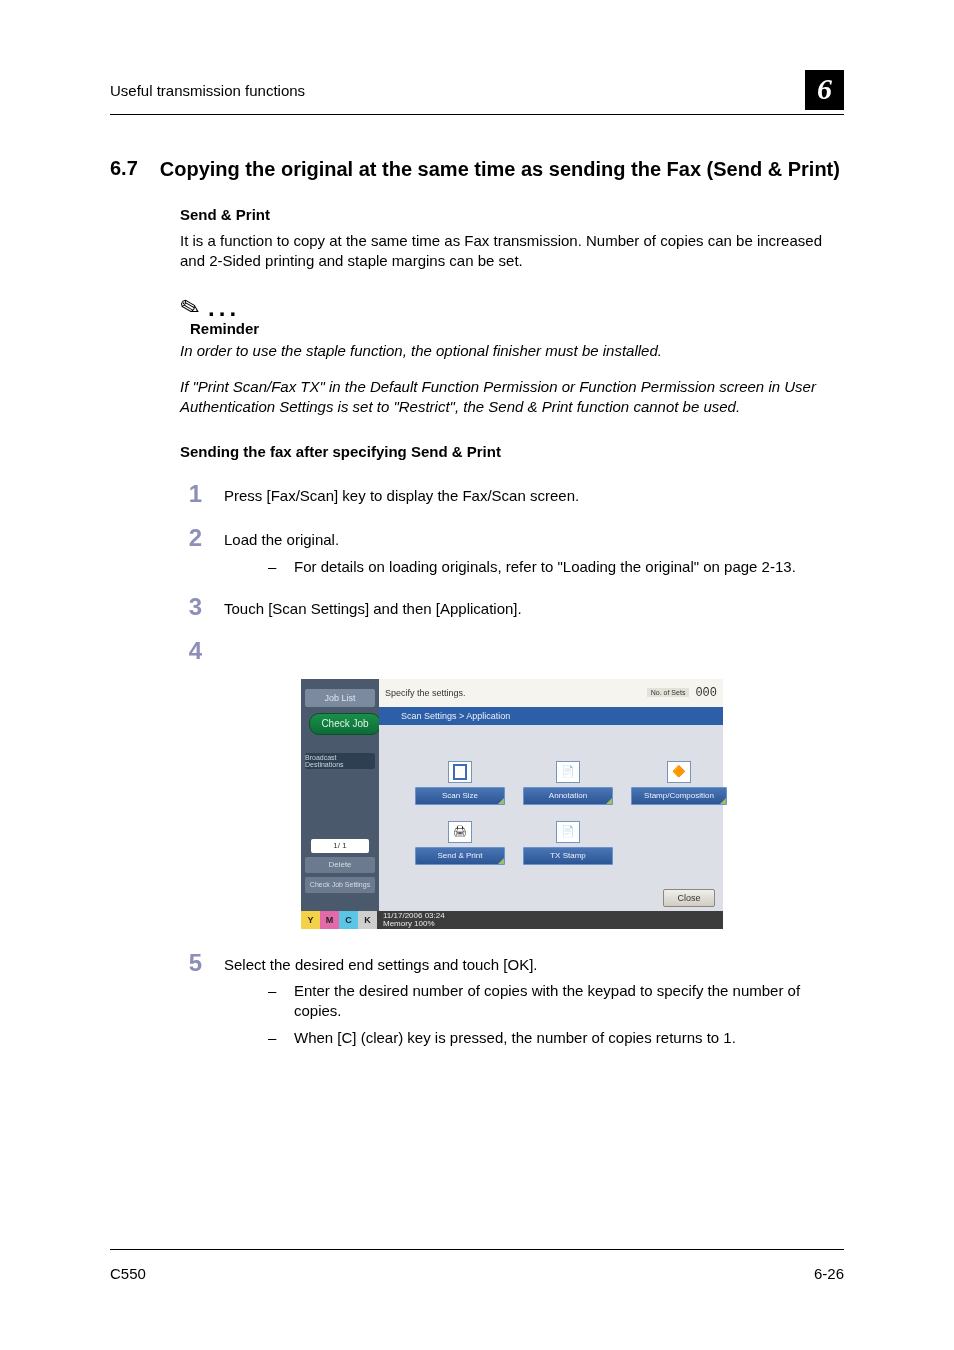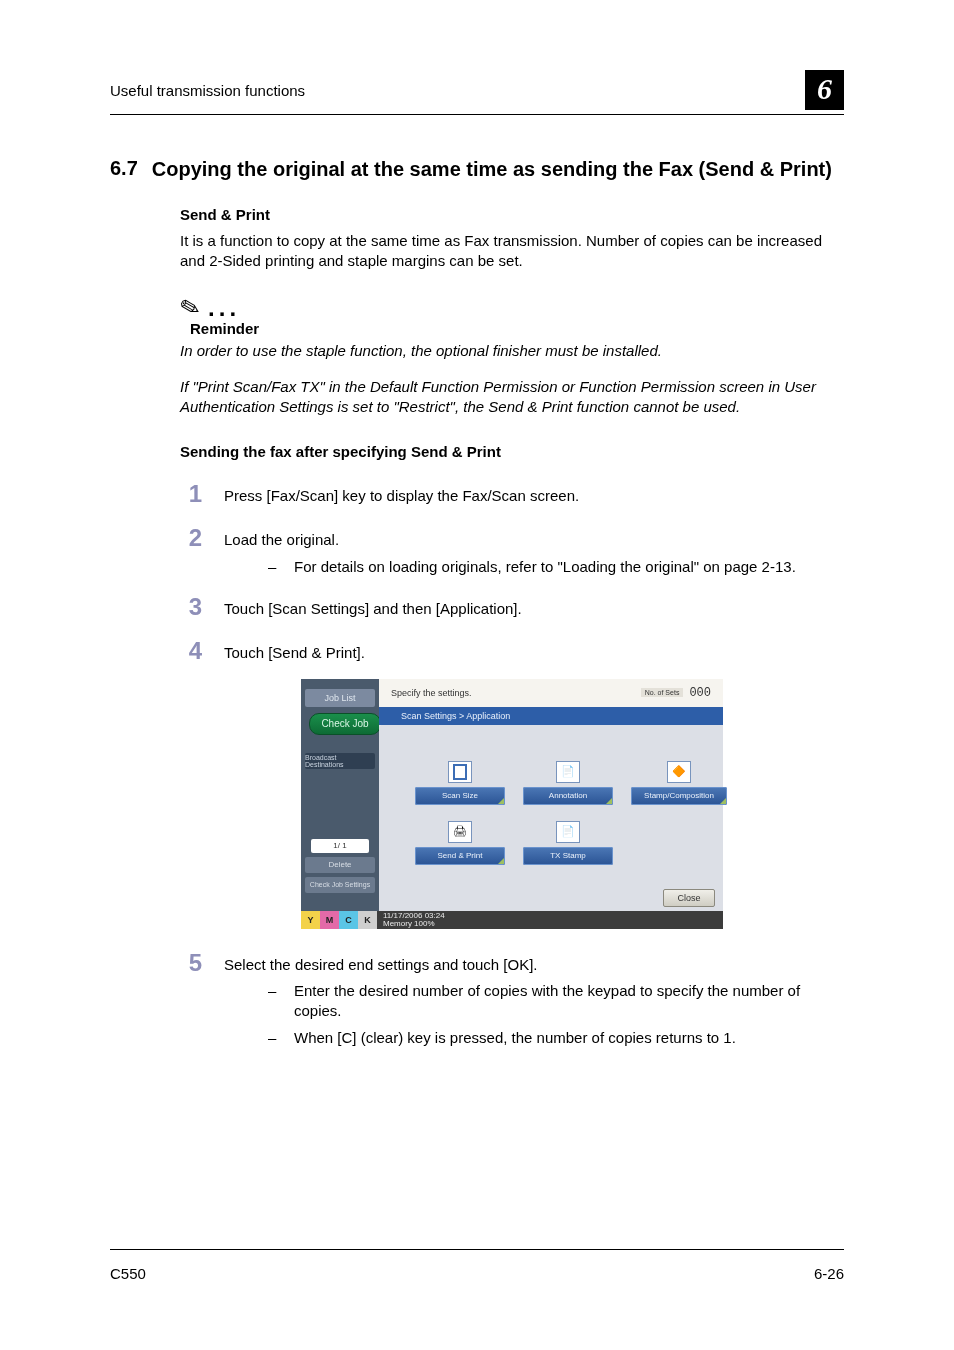--- a/index.html
+++ b/index.html
@@ -1,21 +1,21 @@
 <!DOCTYPE html>
 <html><head>
 <meta charset="utf-8">
 <style>
   html,body{margin:0;padding:0;background:#fff;font-family:Arial,Helvetica,sans-serif;color:#000}
   .page{width:954px;height:1350px;position:relative;box-sizing:border-box;padding:70px 0 0 0}
   .content{margin:0 110px}
   .running-head{display:flex;align-items:center;justify-content:space-between;border-bottom:1.5px solid #000;padding-bottom:4px}
   .running-head .left{font-size:15px}
   .chapnum{background:#000;color:#fff;font-weight:bold;font-style:italic;font-size:30px;padding:2px 12px 4px 12px;font-family:"Times New Roman",serif}
-  .section-head{margin-top:42px;display:flex;align-items:flex-start;gap:14px}
+  .section-head{margin-top:42px;display:flex;align-items:flex-start;gap:22px}
   .secnum{font-weight:bold;font-size:20px}
   .sectitle{font-weight:bold;font-size:20px;line-height:1.25}
   .indented{margin-left:70px}
   .sub-bold{font-weight:bold;font-size:15px;margin-top:24px}
   .body{font-size:15px;line-height:1.35;margin-top:8px}
   .note-row{margin-top:22px;display:flex;align-items:flex-end;gap:6px}
   .quill{font-size:24px;transform:rotate(-15deg)}
   .dots{font-size:24px;font-weight:bold;letter-spacing:4px;margin-left:2px}
   .reminder-label{font-weight:bold;font-size:15px;margin-left:10px;margin-top:-2px}
   .italic{font-style:italic;font-size:15px;line-height:1.35;margin-top:4px}
@@ -28,21 +28,21 @@
   .dash{min-width:12px}
   
   .shot{width:422px;height:250px;margin:14px auto 0 auto;background:#e9e6e3;position:relative;font-family:Arial,sans-serif}
   .shot-left{position:absolute;left:0;top:0;bottom:18px;width:82px;background:#4a5a6c}
   .shot-joblist{position:absolute;left:4px;top:10px;width:70px;height:18px;background:#7c8aa0;color:#dfe6ee;font-size:9px;display:flex;align-items:center;justify-content:center;border-radius:2px}
   .shot-checkjob{position:absolute;left:8px;top:34px;width:70px;height:20px;background:linear-gradient(#1a8f4b,#0d6b35);color:#d8f5e4;font-size:10px;display:flex;align-items:center;justify-content:center;border-radius:10px;border:1px solid #0a5028}
   .shot-broadcast{position:absolute;left:4px;top:74px;width:70px;height:16px;background:#2f3f52;color:#c8d2de;font-size:7px;display:flex;align-items:center;justify-content:center;border-radius:2px}
   .shot-pager{position:absolute;left:10px;bottom:58px;width:58px;height:14px;background:#ffffff;color:#333;font-size:8px;display:flex;align-items:center;justify-content:center;border-radius:2px}
   .shot-delete{position:absolute;left:4px;bottom:38px;width:70px;height:16px;background:#6b7a8e;color:#d8dee6;font-size:8px;display:flex;align-items:center;justify-content:center;border-radius:2px}
   .shot-checkset{position:absolute;left:4px;bottom:18px;width:70px;height:16px;background:#6b7a8e;color:#d8dee6;font-size:7px;display:flex;align-items:center;justify-content:center;border-radius:2px}
-  .shot-top{position:absolute;left:78px;right:0;top:0;height:28px;background:#f6f4ef;display:flex;align-items:center;justify-content:space-between;padding:0 12px;font-size:9px;color:#333}
+  .shot-top{position:absolute;left:78px;right:0;top:0;height:28px;background:#f6f4ef;display:flex;align-items:center;justify-content:space-between;padding:0 6px;font-size:9px;color:#333}
   .shot-noof{display:flex;align-items:center;gap:6px}
   .shot-noof .lbl{background:#e4e1d9;padding:1px 4px;font-size:7px;line-height:1}
   .shot-noof .val{font-size:12px;font-family:'Courier New',monospace}
   .shot-tabbar{position:absolute;left:78px;right:0;top:28px;height:18px;background:#2d5ea8;color:#e9f0fb;font-size:9px;display:flex;align-items:center;padding-left:22px}
   .shot-main{position:absolute;left:78px;right:0;top:46px;bottom:18px;background:#dcdfe6;background-image:linear-gradient(135deg,rgba(255,255,255,0.18) 0 2px,transparent 2px 12px)}
   .app-row{position:absolute;display:flex;gap:18px}
   .app-row.r1{left:36px;top:36px}
   .app-row.r2{left:36px;top:96px}
   .app-cell{display:flex;flex-direction:column;align-items:center;gap:4px}
   .app-icon{width:22px;height:20px;background:#fff;border:1px solid #7894bd;position:relative;display:flex;align-items:center;justify-content:center;font-size:11px}
@@ -100,21 +100,20 @@
               <span>For details on loading originals, refer to "Loading the original" on page 2-13.</span>
             </div>
           </div>
         </div>
         <div class="step">
           <span class="stepnum">3</span>
           <span class="steptxt">Touch [Scan Settings] and then [Application].</span>
         </div>
         <div class="step">
           <span class="stepnum">4</span>
-          <span class="steptxt">Touch [Send &amp; Print].</span>
         </div>
       </div>
 
       <div class="shot">
         <div class="shot-left">
           <div class="shot-joblist">Job List</div>
           <div class="shot-checkjob">Check Job</div>
           <div class="shot-broadcast">Broadcast Destinations</div>
           <div class="shot-pager">1/  1</div>
           <div class="shot-delete">Delete</div>

